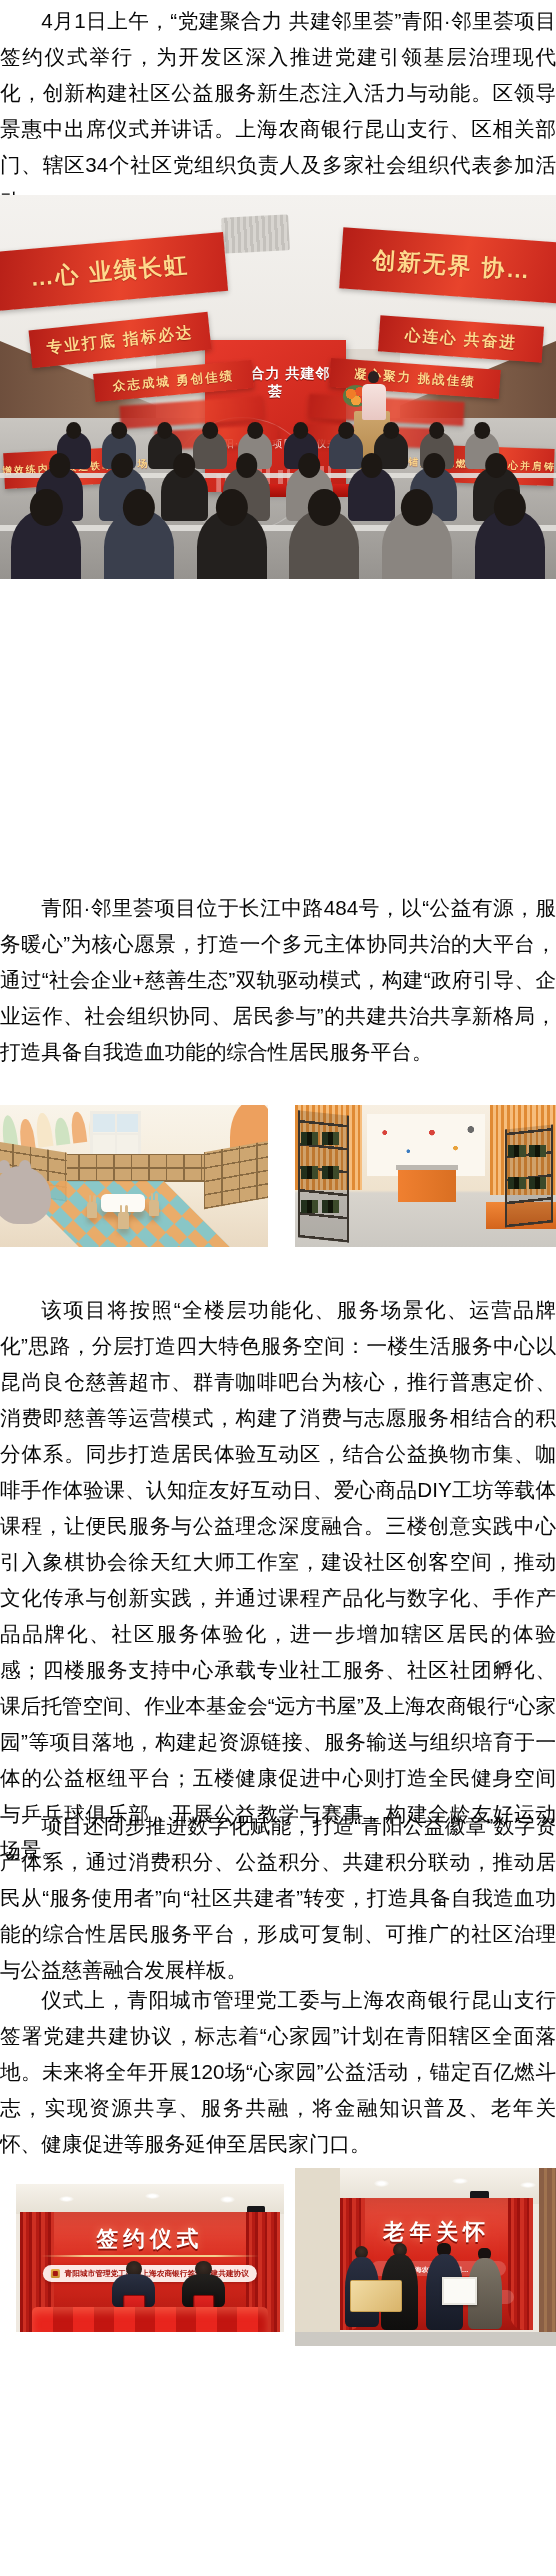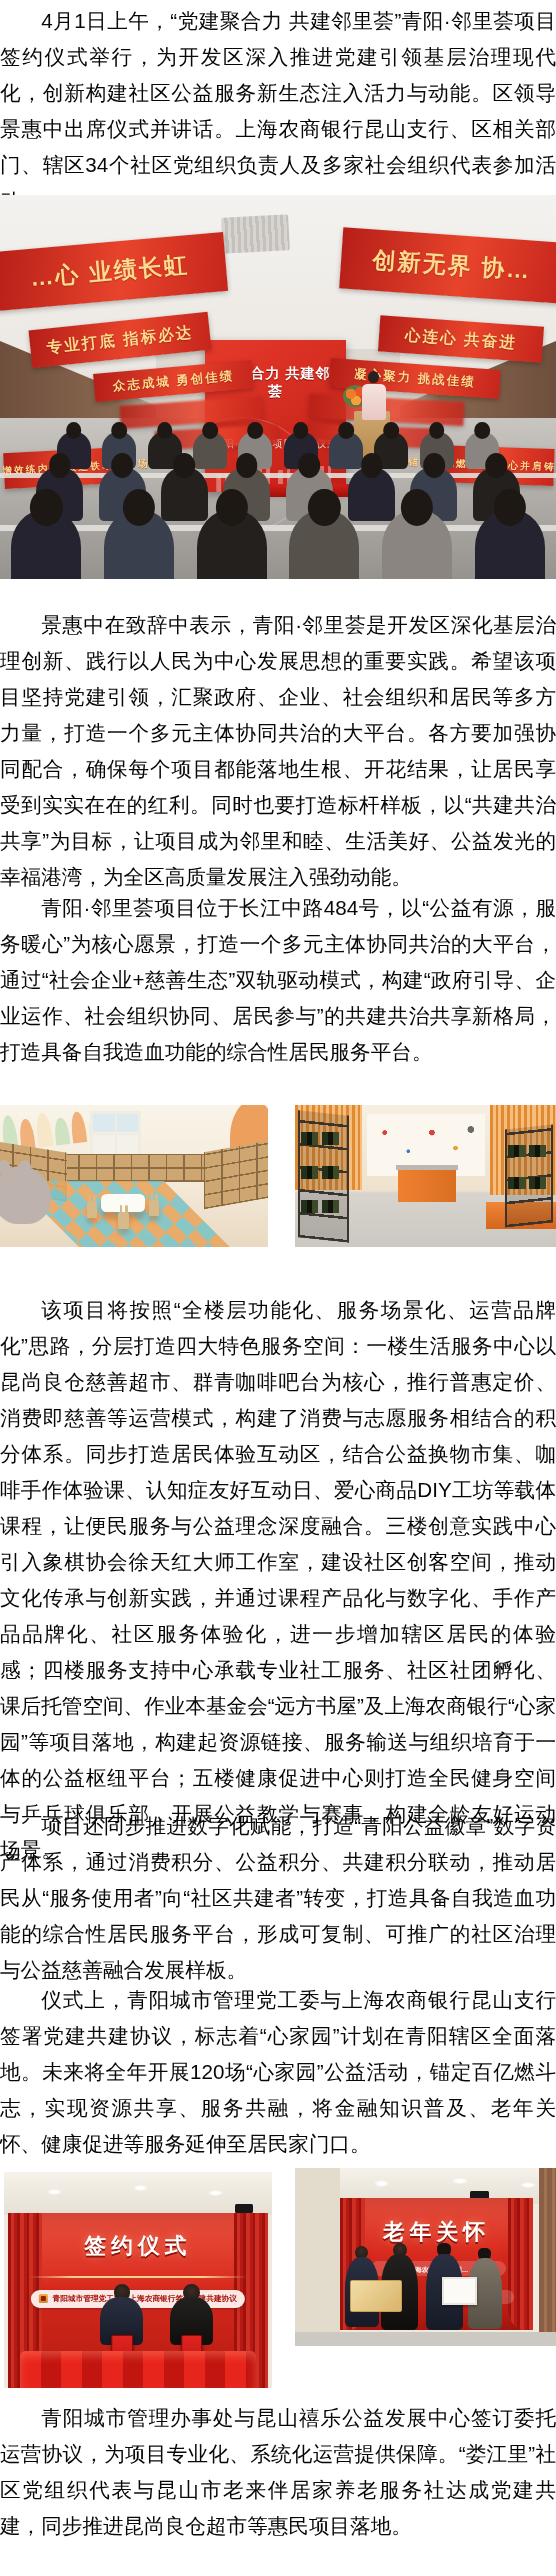--- a/index.html
+++ b/index.html
@@ -135,26 +135,24 @@
   .cer .plaque{position:absolute;background:linear-gradient(135deg,#f2dda6,#d9b46a);border:1.5px solid #c9a050;border-radius:1.5px;}
   .cer .cert{position:absolute;background:#fbfaf6;border:2.1px solid #e8e6df;box-shadow:0 1px 2.6px rgba(0,0,0,.4);}
   .cer .floorline{position:absolute;left:0;right:0;bottom:0;background:#ccc9c3;}
 </style>
 </head>
 <body>
 
 <div class="page">
 
   <p class="para" style="top:2.6px">4月1日上午，“党建聚合力 共建邻里荟”青阳·邻里荟项目签约仪式举行，为开发区深入推进党建引领基层治理现代化，创新构建社区公益服务新生态注入活力与动能。区领导景惠中出席仪式并讲话。上海农商银行昆山支行、区相关部门、辖区34个社区党组织负责人及多家社会组织代表参加活动。</p>
-  <p class="para" style="top:607px">景惠中在致辞中表示，青阳·邻里荟是开发区深化基层治理创新、践行以人民为中心发展思想的重要实践。希望该项目坚持党建引领，汇聚政府、企业、社会组织和居民等多方力量，打造一个多元主体协同共治的大平台。各方要加强协同配合，确保每个项目都能落地生根、开花结果，让居民享受到实实在在的红利。同时也要打造标杆样板，以“共建共治共享”为目标，让项目成为邻里和睦、生活美好、公益发光的幸福港湾，为全区高质量发展注入强劲动能。</p>
   <p class="para" style="top:890px">青阳·邻里荟项目位于长江中路484号，以“公益有源，服务暖心”为核心愿景，打造一个多元主体协同共治的大平台，通过“社会企业+慈善生态”双轨驱动模式，构建“政府引导、企业运作、社会组织协同、居民参与”的共建共治共享新格局，打造具备自我造血功能的综合性居民服务平台。</p>
   <p class="para" style="top:1292px">该项目将按照“全楼层功能化、服务场景化、运营品牌化”思路，分层打造四大特色服务空间：一楼生活服务中心以昆尚良仓慈善超市、群青咖啡吧台为核心，推行普惠定价、消费即慈善等运营模式，构建了消费与志愿服务相结合的积分体系。同步打造居民体验互动区，结合公益换物市集、咖啡手作体验课、认知症友好互动日、爱心商品DIY工坊等载体课程，让便民服务与公益理念深度融合。三楼创意实践中心引入象棋协会徐天红大师工作室，建设社区创客空间，推动文化传承与创新实践，并通过课程产品化与数字化、手作产品品牌化、社区服务体验化，进一步增加辖区居民的体验感；四楼服务支持中心承载专业社工服务、社区社团孵化、课后托管空间、作业本基金会“远方书屋”及上海农商银行“心家园”等项目落地，构建起资源链接、服务输送与组织培育于一体的公益枢纽平台；五楼健康促进中心则打造全民健身空间与乒乓球俱乐部，开展公益教学与赛事，构建全龄友好运动场景。</p>
   <p class="para" style="top:1808px">项目还同步推进数字化赋能，打造“青阳公益徽章”数字资产体系，通过消费积分、公益积分、共建积分联动，推动居民从“服务使用者”向“社区共建者”转变，打造具备自我造血功能的综合性居民服务平台，形成可复制、可推广的社区治理与公益慈善融合发展样板。</p>
   <p class="para" style="top:1982px">仪式上，青阳城市管理党工委与上海农商银行昆山支行签署党建共建协议，标志着“心家园”计划在青阳辖区全面落地。未来将全年开展120场“心家园”公益活动，锚定百亿燃斗志，实现资源共享、服务共融，将金融知识普及、老年关怀、健康促进等服务延伸至居民家门口。</p>
-  <p class="para" style="top:2400px">青阳城市管理办事处与昆山禧乐公益发展中心签订委托运营协议，为项目专业化、系统化运营提供保障。“娄江里”社区党组织代表与昆山市老来伴居家养老服务社达成党建共建，同步推进昆尚良仓超市等惠民项目落地。</p>
 
   <figure class="photo conf" style="left:0;top:195px;width:556px;height:384px;margin:0">
     <div class="vent" style="left:222px;top:20.6px;width:67px;height:36px;transform:rotate(-3deg)"></div>
     <div class="vent" style="left:355px;top:62px;width:57px;height:28px;transform:rotate(2deg)"></div>
     <div class="wall l"></div>
     <div class="wall r"></div>
     <div class="backwall"></div>
     <div class="floor"></div>
 
     <div class="screen" style="left:205px;top:145px;width:141px;height:152px">
@@ -248,21 +246,21 @@
     <div class="base" style="left:191px;top:97px;width:71px;height:27px"></div>
     <div class="rack" style="left:3.1px;top:8.2px;width:47px;height:127px;transform:skewY(6deg)"></div>
     <div class="goods" style="left:6.2px;top:27px;width:41px;height:13.4px"></div>
     <div class="goods" style="left:6.2px;top:61px;width:41px;height:13.4px"></div>
     <div class="goods" style="left:6.2px;top:95px;width:41px;height:13.4px"></div>
     <div class="rack" style="left:210px;top:21.6px;width:44px;height:98px;transform:skewY(-6deg)"></div>
     <div class="goods" style="left:213px;top:40px;width:38px;height:12.4px"></div>
     <div class="goods" style="left:213px;top:72px;width:38px;height:12.4px"></div>
   </figure>
 
-  <figure class="photo cer" style="left:0;top:2168px;width:268px;height:216px;margin:4px">
+  <figure class="photo cer" style="left:0;top:2168px;width:268px;height:148px;margin:16px">
     <div class="ceil">
       <div class="lamp" style="left:16%;top:40%"></div>
       <div class="lamp" style="left:48%;top:30%"></div>
       <div class="lamp" style="left:76%;top:42%"></div>
     </div>
     <div class="proj" style="right:7%;top:15%"></div>
     <div class="stage" style="left:1.5%;right:1.5%;top:19%;bottom:0">
       <div class="curt l"></div>
       <div class="curt r"></div>
       <div class="cer-title" style="top:10%">签约仪式</div>

